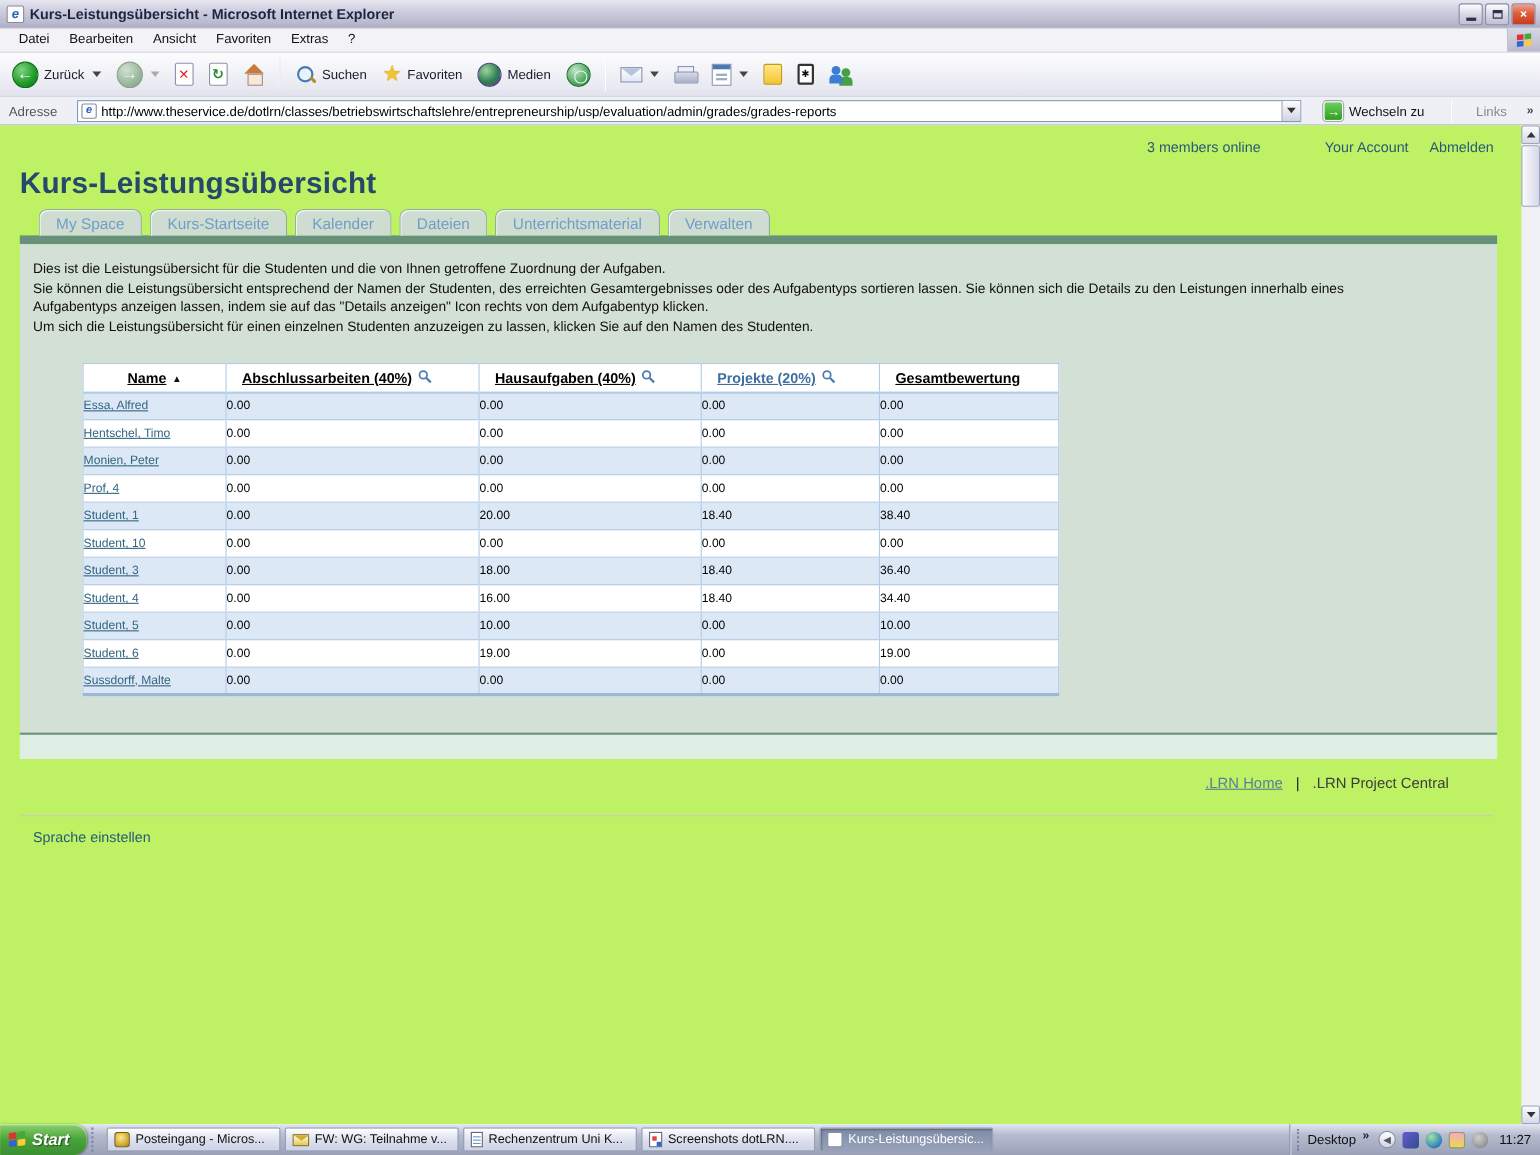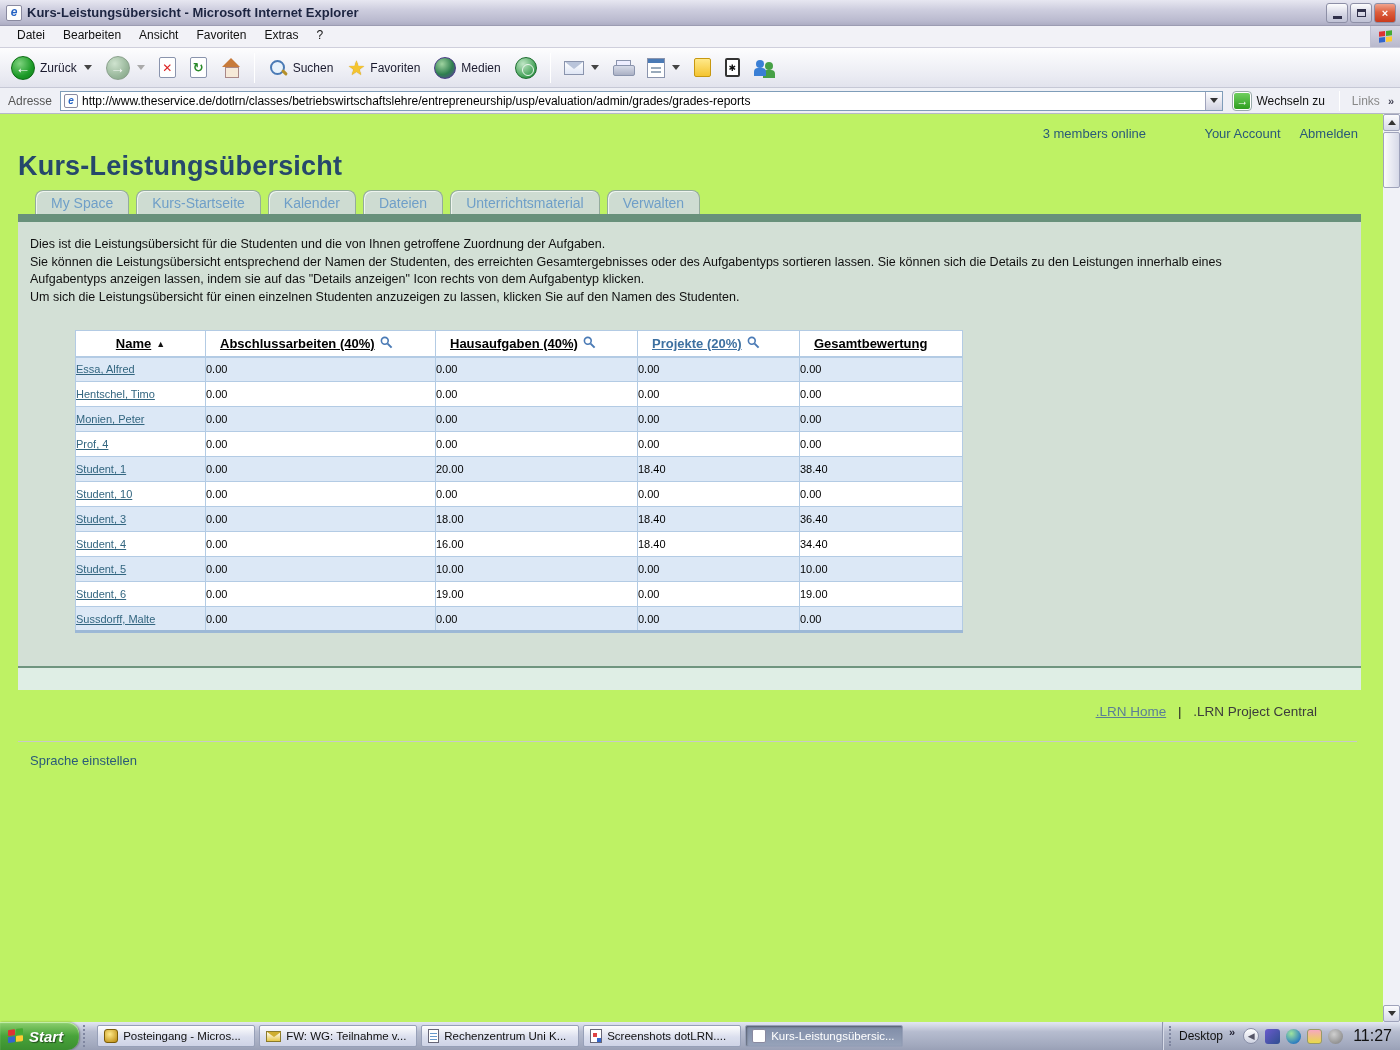--- a/index.html
+++ b/index.html
@@ -69,21 +69,21 @@
   .editdoc::before{content:""; position:absolute; left:0; top:0; width:100%; height:4px; background:#4a7ab5;}
   .editdoc::after{content:""; position:absolute; left:3px; top:8px; width:10px; height:2px; background:#9ab; box-shadow:0 4px 0 #9ab;}
   .noteicon{width:17px; height:19px; background:linear-gradient(180deg,#ffe98a,#f4c430); border:1px solid #c79810; border-radius:2px;}
   .msgricon{width:15px; height:19px; background:#fff; border:2px solid #333; border-radius:2px; display:flex; align-items:center; justify-content:center; font-size:9px; color:#111;}
   .people{position:relative; width:22px; height:20px;}
   .people::before{content:""; position:absolute; left:2px; top:2px; width:8px; height:8px; border-radius:50%; background:#3a7fd5; box-shadow:9px 2px 0 #46a046;}
   .people::after{content:""; position:absolute; left:0; top:10px; width:12px; height:8px; border-radius:4px 4px 0 0; background:#3a7fd5; box-shadow:9px 2px 0 #46a046;}
 
   
   .addressbar{height:26px; background:#eff0f6; border-bottom:1px solid #b6b8c8;
-    display:flex; align-items:center; padding:0 6px; font-size:12px; gap:6px;}
+    display:flex; align-items:center; padding:0 6px; font-size:12px; gap:16px;}
   .addr-label{color:#555; padding:0 2px;}
   .addr-input{flex:1; height:20px; background:#fff; border:1px solid #7f9db9; display:flex; align-items:center; padding-left:3px; gap:4px;}
   .addr-input .ie-page-icon{width:14px; height:14px; font-size:10px; line-height:11px; margin:0;}
   .addr-url{font-size:12px; color:#000; white-space:nowrap; overflow:hidden; flex:1;}
   .addr-drop{width:17px; height:18px; background:linear-gradient(180deg,#fdfdfe,#d2d3e2); border-left:1px solid #9fa3bb;
     display:flex; align-items:center; justify-content:center;}
   .go-btn{display:flex; align-items:center; gap:5px; font-size:12px; color:#111; padding:1px 4px;}
   .go-icon{width:18px; height:18px; background:linear-gradient(180deg,#6fcf5f,#2f9e1f); border:1px solid #fff; outline:1px solid #9aa;
     border-radius:3px; color:#fff; font-weight:bold; display:flex; align-items:center; justify-content:center; font-size:12px;}
   .links-label{color:#888; padding:0 2px;}
@@ -168,21 +168,21 @@
   .tray-grip{width:4px; height:20px; border-left:2px dotted #7f86a0;}
   .desktop-label{font-size:12px; color:#111;}
   .tray-chev{font-size:11px; font-weight:bold; color:#223; margin:-8px 2px 0 0;}
   .hide-circle{width:16px; height:16px; border-radius:50%; background:linear-gradient(180deg,#fff,#cfd3e2); border:1px solid #8a90a8;
     display:flex; align-items:center; justify-content:center; font-size:9px; color:#556;}
   .tray-ico{width:15px; height:15px; border-radius:3px;}
   .ti-msn{background:linear-gradient(135deg,#6a5acd,#2f4f8f);}
   .ti-globe{background:radial-gradient(circle at 35% 30%,#9fe49f,#2f7fbf 70%,#1f5f9f); border-radius:50%;}
   .ti-display{background:linear-gradient(180deg,#f7a8c0,#e8da4a); border:1px solid #996;}
   .ti-net{background:radial-gradient(circle at 40% 35%,#cfcfcf,#7a7a7a); border-radius:50%;}
-  .tray-time{font-size:16px; color:#111; margin-left:4px;}
+  .tray-time{font-size:12px; color:#111; margin-left:4px;}
 </style>
 </head>
 <body>
 
 <div class="screen">
 
   <div class="titlebar">
     <span class="ie-page-icon">e</span>
     <span class="win-title">Kurs-Leistungsübersicht - Microsoft Internet Explorer</span>
     <span class="win-controls">

